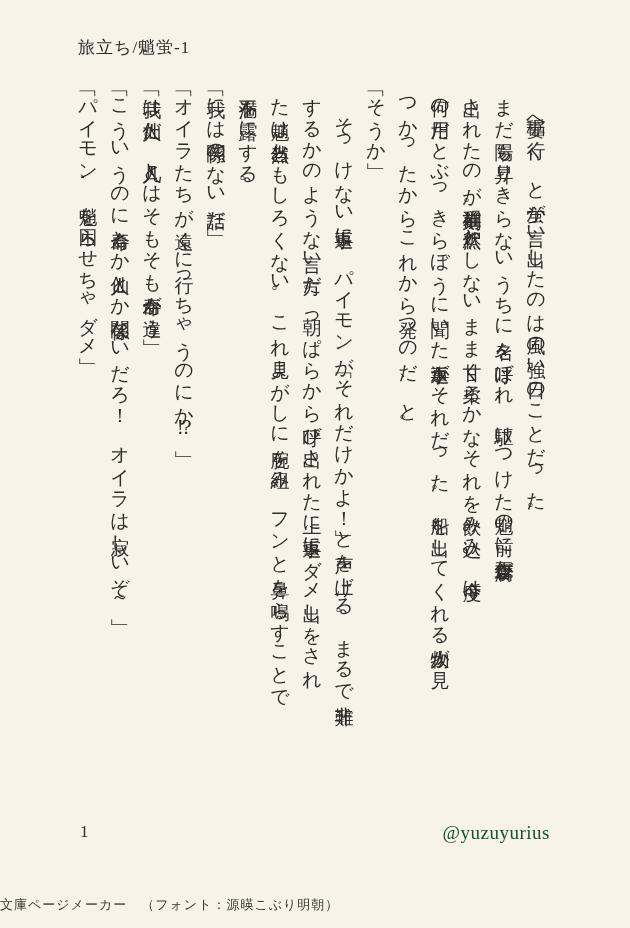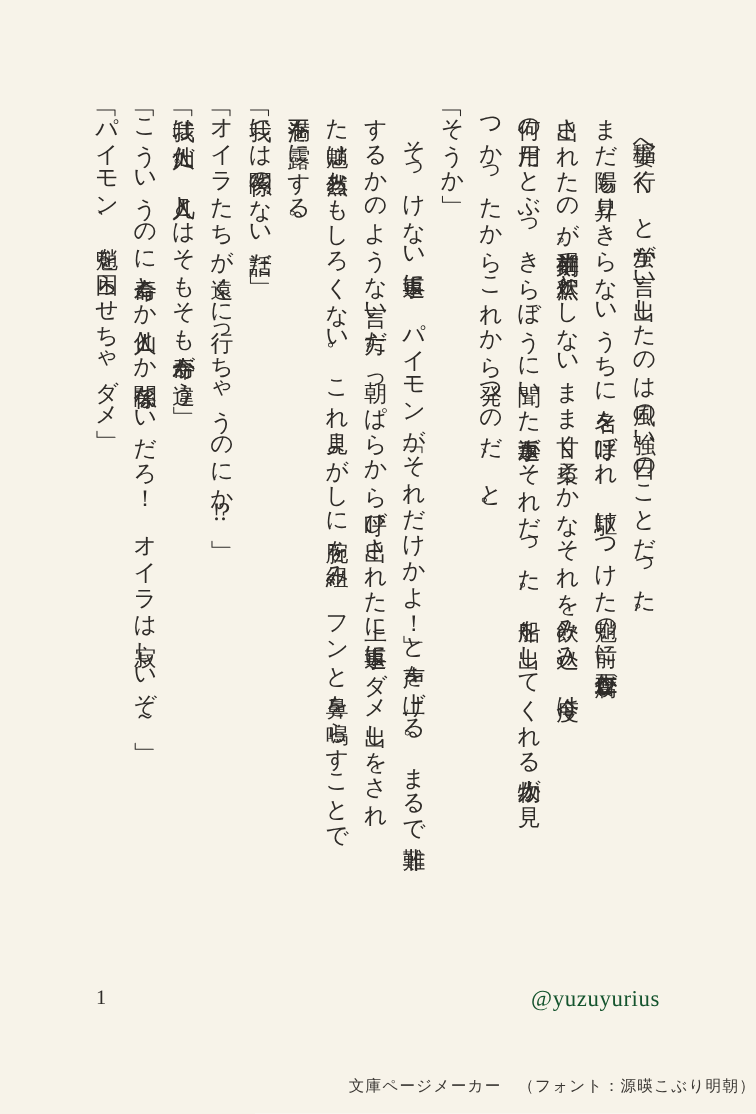--- a/index.html
+++ b/index.html
@@ -49,31 +49,32 @@
     top: 822px;
     font-size: 19px;
     color: #14532d;
     letter-spacing: 0.5px;
   }
   .generator-caption {
     position: absolute;
     left: 0;
     right: 0;
     top: 896px;
-    text-align: right;
+    text-align: left;
     font-size: 13px;
     color: #3a3733;
     letter-spacing: 1px;
   }
 </style>
 </head>
 <body>
 
 <div class="page">
 
+  <div class="header-title">旅立ち/魈蛍-1</div>
 
   <div class="body-text">
     <p>　稲妻へ行く、と蛍が言い出したのは風の強い日のことだった。</p>
     <p>まだ陽も昇りきらないうちに名を呼ばれ、駆けつけた魈の前に杏仁豆腐が</p>
     <p>出されたのが半刻程前。釈然としないまま甘く柔らかなそれを飲み込み、今度は</p>
     <p>何の用だとぶっきらぼうに聞いた返事がそれだった。船を出してくれる人物が見</p>
     <p>つかったからこれから発つのだ、と。</p>
     <p>「そうか」</p>
     <p>　そっけない返事に、パイモンが「それだけかよ！」と声を上げる。まるで非難</p>
     <p>するかのような言い方だ。朝っぱらから呼び出された上に返事にダメ出しをされ</p>

